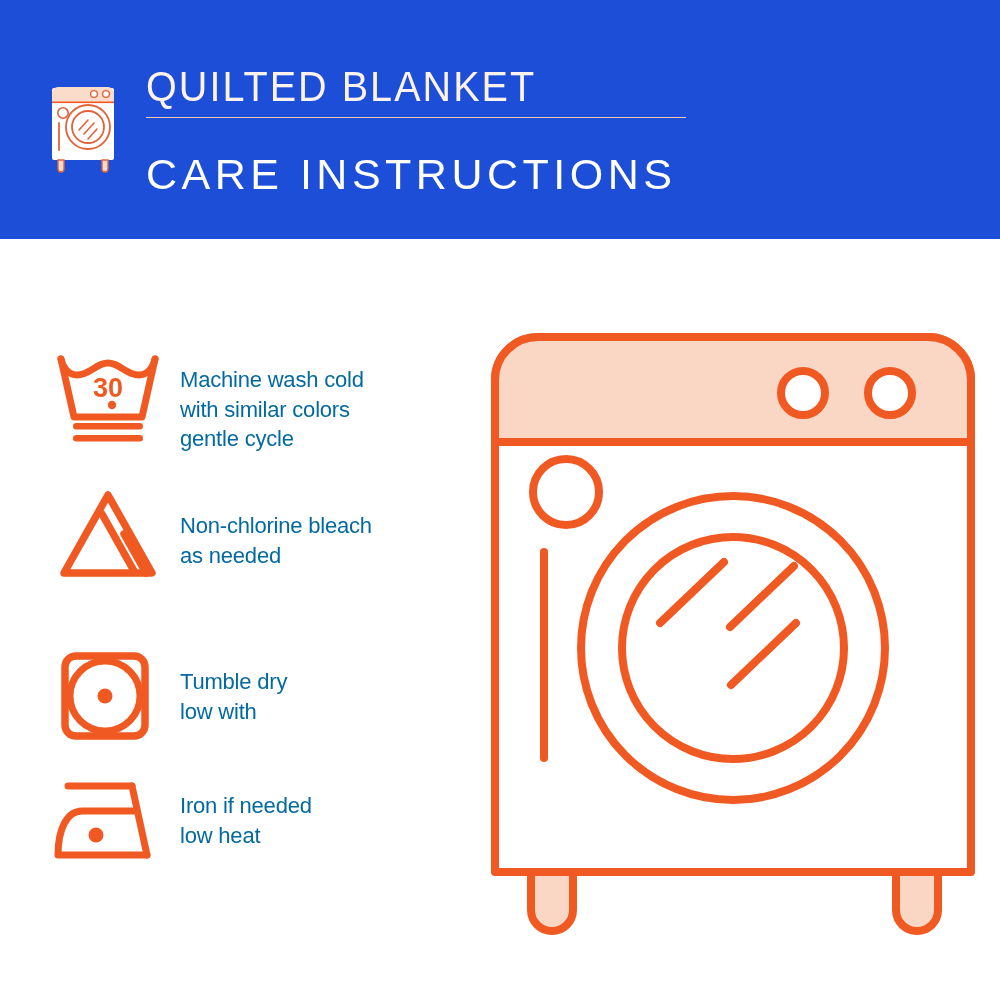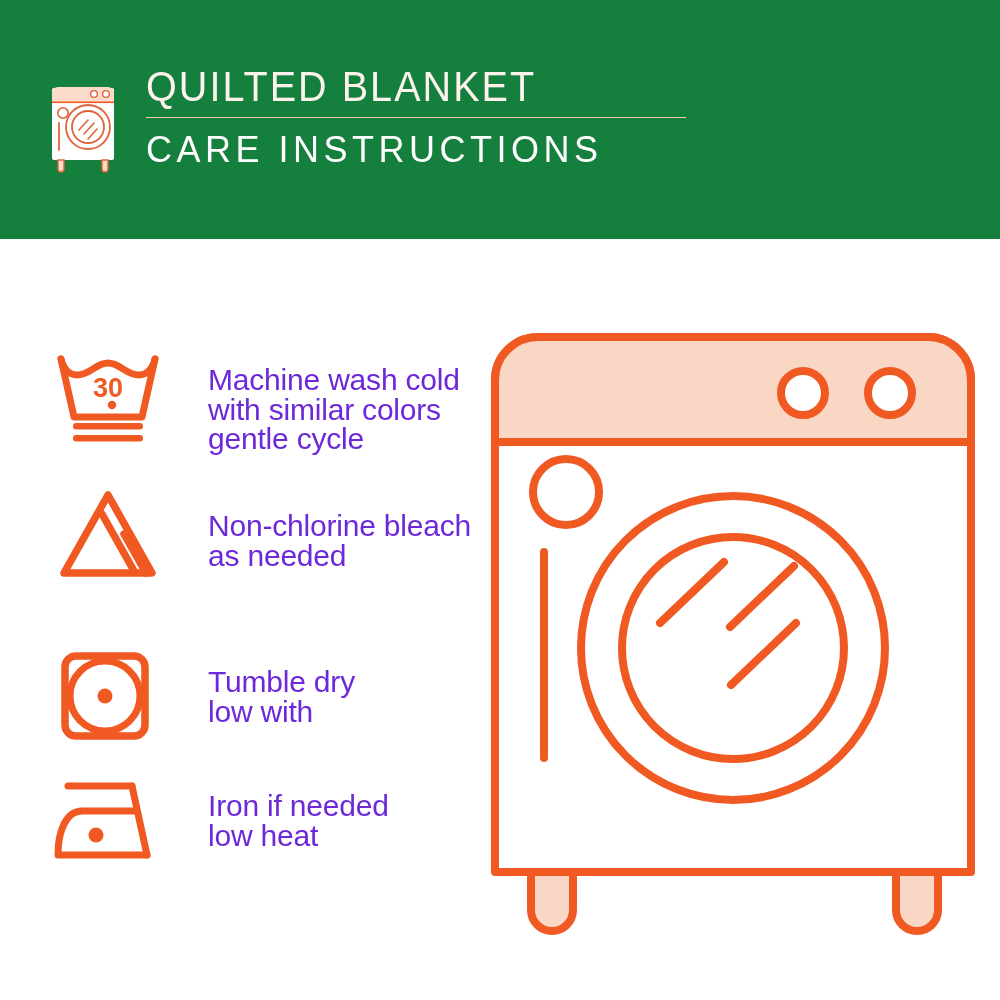--- a/index.html
+++ b/index.html
@@ -15,21 +15,21 @@
     position: relative;
   }
 
   
   .header-band {
     position: absolute;
     left: 0;
     top: 0;
     width: 1000px;
     height: 239px;
-    background: #15803d;
+    background: #1d4ed8;
   }
 
   .header-inner {
     position: absolute;
     left: 44px;
     top: 62px;
     display: flex;
     align-items: flex-start;
   }
 
@@ -60,25 +60,26 @@
   .title-rule {
     margin-top: 7px;
     margin-bottom: 6px;
     width: 540px;
     height: 1px;
     background: #F7C6AD;
   }
 
   .title-line-2 {
     color: #FFFFFF;
-    font-size: 36px;
+    font-size: 43px;
     line-height: 52px;
     letter-spacing: 4.5px;
     font-weight: 400;
     white-space: nowrap;
+    margin-top: 24px;
   }
 
   
   .care-list {
     position: absolute;
     left: 0;
     top: 239px;
     width: 480px;
     height: 761px;
   }
@@ -94,23 +95,23 @@
   .care-row.r2 { top: 406px; }
   .care-row.r3 { top: 532px; }
 
   .care-symbol {
     width: 112px;
     height: 100px;
     flex: 0 0 auto;
   }
 
   .care-text {
-    margin-left: 44px;
-    color: #6d28d9;
-    font-size: 30px;
+    margin-left: 16px;
+    color: #0369a1;
+    font-size: 22px;
     line-height: 29.5px;
     font-weight: 500;
     letter-spacing: -0.2px;
     white-space: pre-line;
   }
   .care-row.r0 .care-text { margin-top: 16px; }
   .care-row.r1 .care-text { margin-top: 24px; }
   .care-row.r2 .care-text { margin-top: 22px; }
   .care-row.r3 .care-text { margin-top: 20px; }
 

